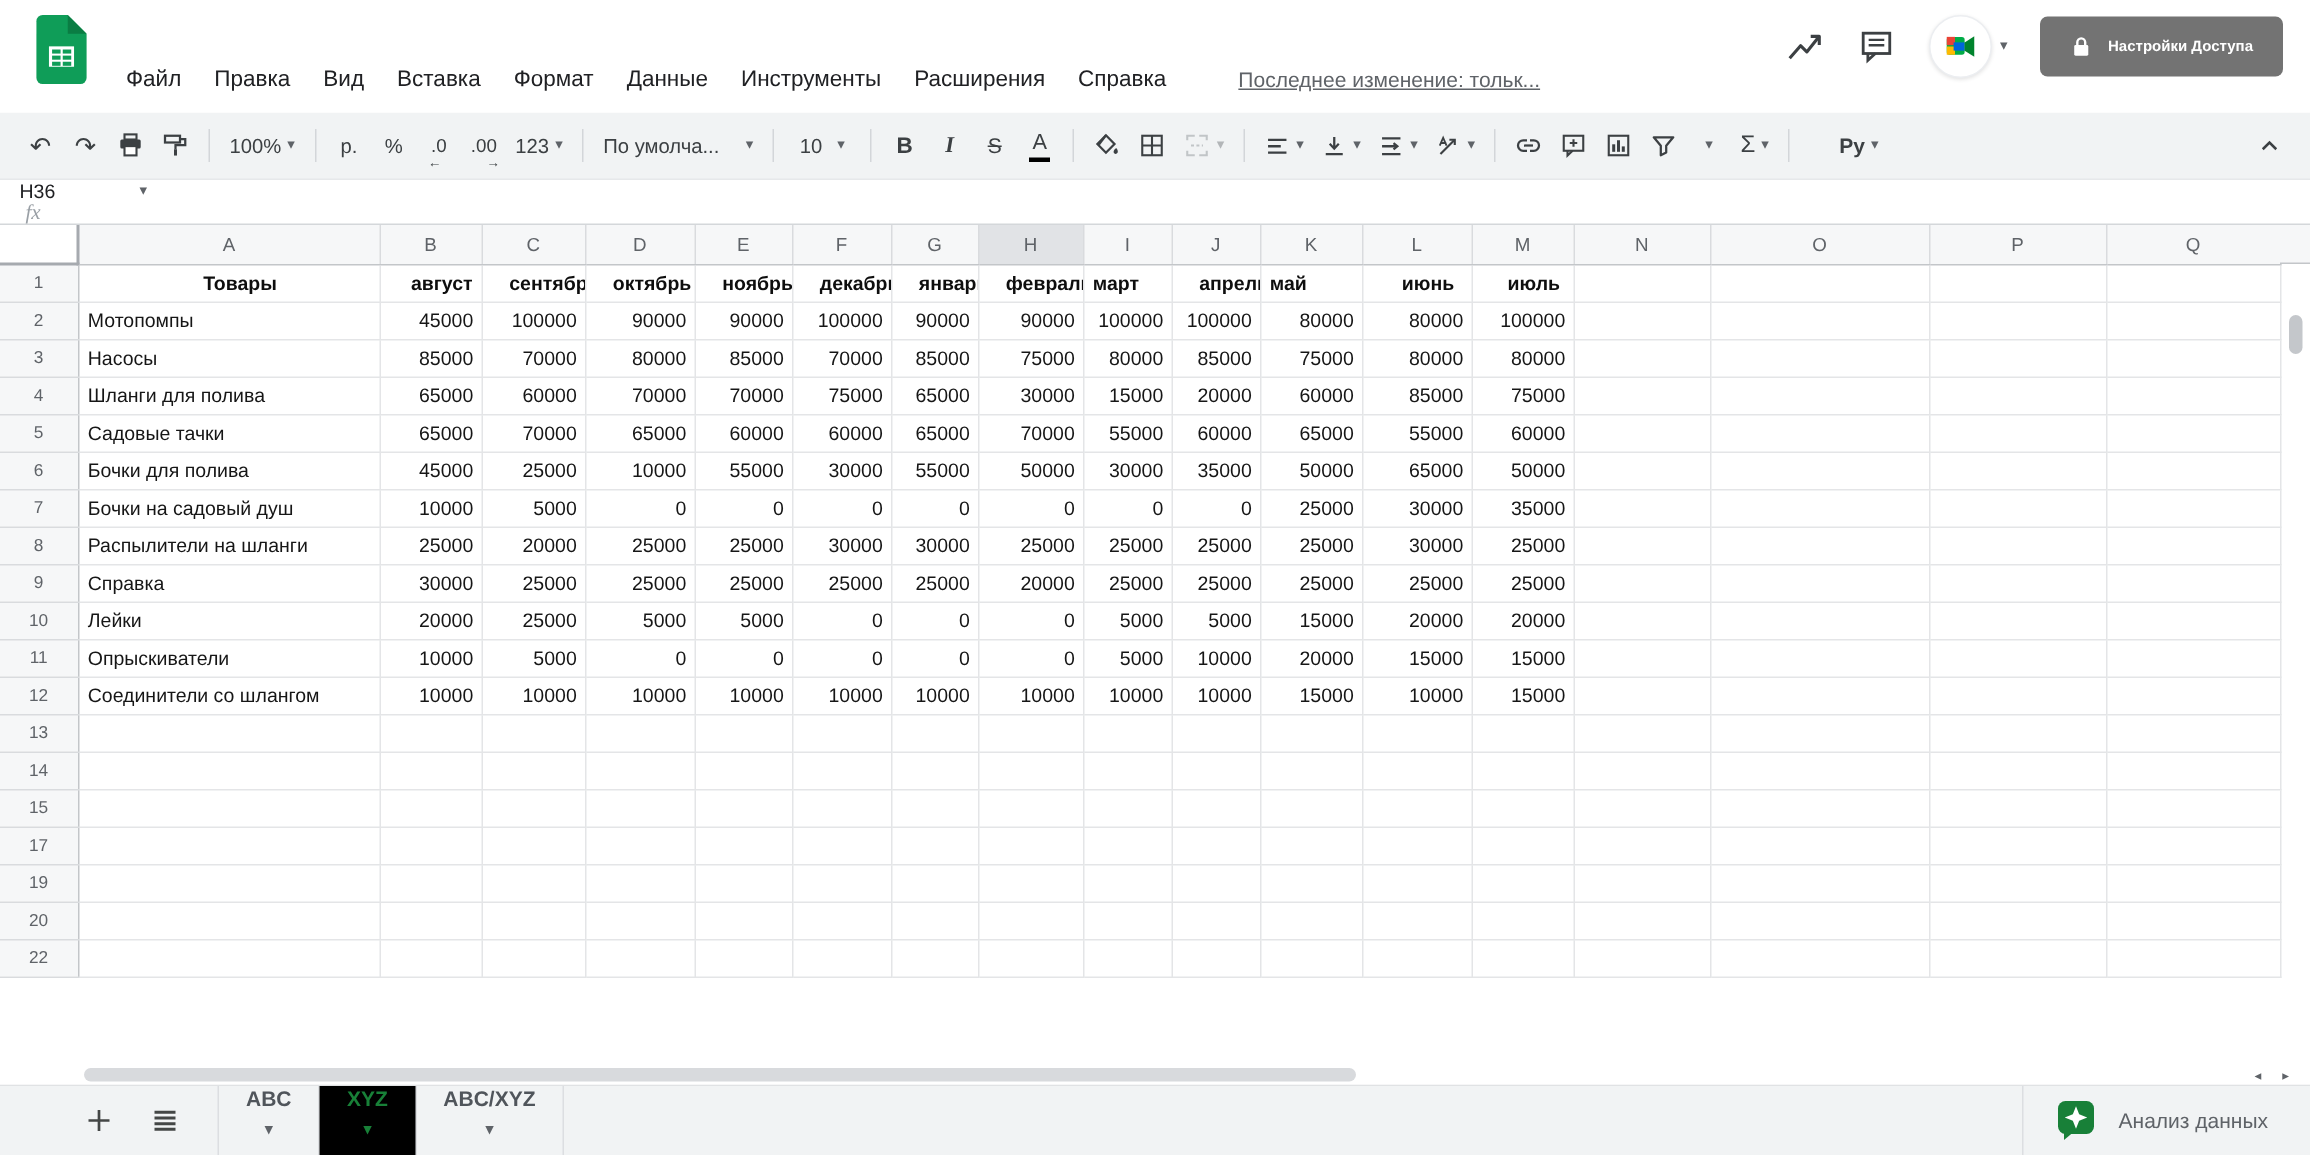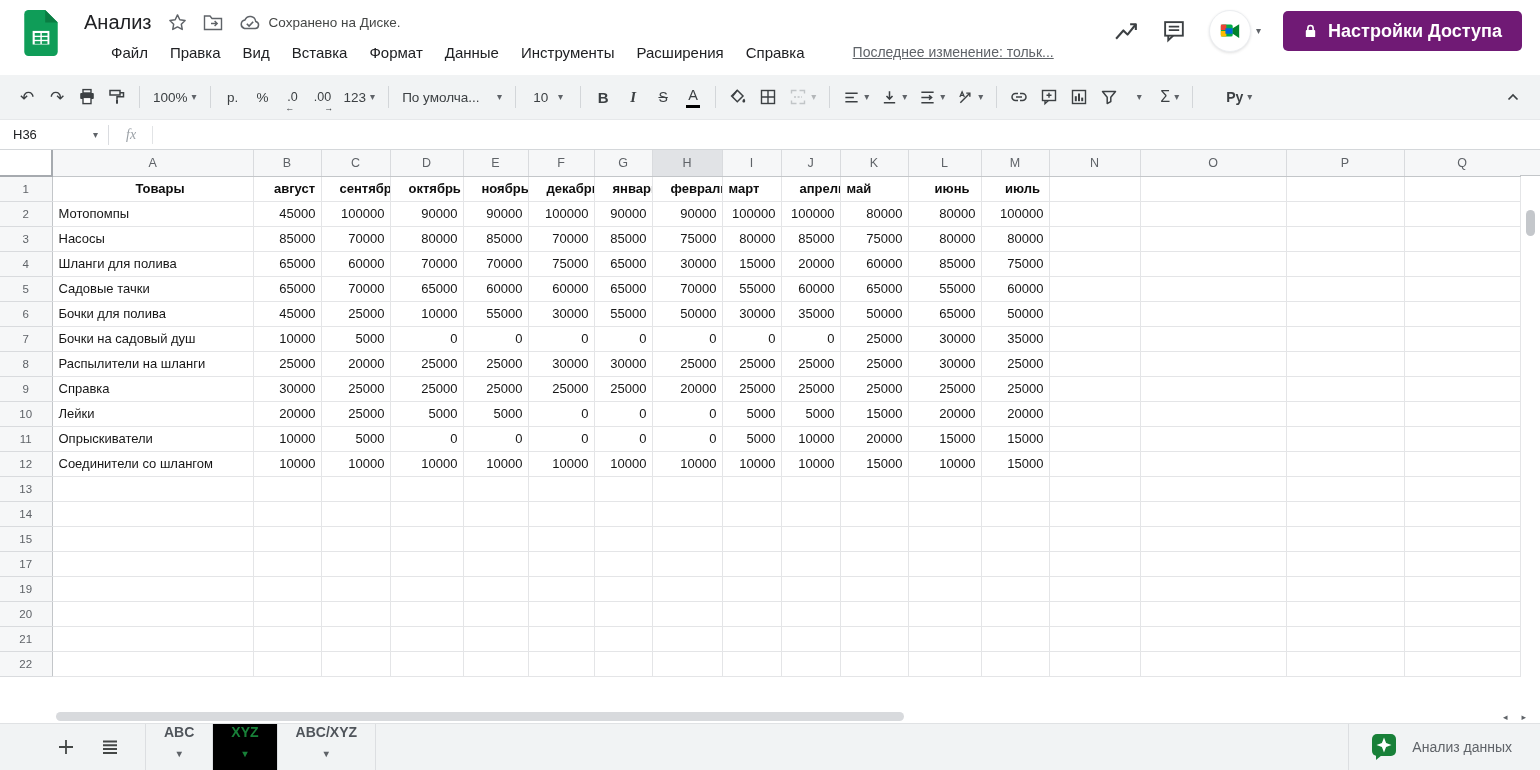--- a/index.html
+++ b/index.html
@@ -6,28 +6,28 @@
   html,body { width:1540px; height:770px; overflow:hidden; }
   body { font-family:"Liberation Sans", sans-serif; background:#fff; color:#1f1f1f; }
 
   
   .topbar { position:relative; height:75px; background:#fff; }
   .logo { position:absolute; left:24px; top:10px; }
   .title-row { position:absolute; left:84px; top:11px; display:flex; align-items:center; gap:16px; }
   .doc-title { font-size:20px; color:#202124; }
   .title-ico { display:flex; align-items:center; color:#5f6368; }
   .saved { display:flex; align-items:center; gap:8px; color:#454746; font-size:13.5px; }
-  .menu-row { position:absolute; left:84px; top:44px; display:flex; align-items:flex-start; gap:22px;margin-left:27px; }
+  .menu-row { position:absolute; left:84px; top:44px; display:flex; align-items:flex-end; gap:22px; }
   .menu-item { font-size:15px; color:#202124; cursor:default; }
   .last-edit { margin-left:26px; font-size:14px; color:#5f6368; text-decoration:underline; }
   .topbar-right { position:absolute; right:18px; top:9px; height:44px; display:flex; align-items:center; gap:22px; }
   .icon-btn { display:flex; align-items:center; justify-content:center; }
   .meet-chip { display:flex; align-items:center; gap:5px; }
   .meet-circle { width:42px; height:42px; border-radius:50%; background:#fff; border:1px solid #eceef1; box-shadow:0 1px 3px rgba(0,0,0,.12); display:flex; align-items:center; justify-content:center; }
-  .share-btn { height:40px; display:flex; align-items:center; gap:10px; background:#701a75; color:#fff; border:none; border-radius:5px; padding:0 20px; font-family:inherit; font-size:18px; font-weight:bold; }
+  .share-btn { height:40px; display:flex; align-items:center; gap:10px; background:#737373; color:#fff; border:none; border-radius:5px; padding:0 20px; font-family:inherit; font-size:10px; font-weight:bold; }
   .crt { font-size:10px; color:#5f6368; line-height:1; }
 
   
   .toolbar { height:45px; background:#f1f3f4; display:flex; align-items:center; padding:0 12px; border-bottom:1px solid #e6e8ea; }
   .tb { height:30px; min-width:28px; display:flex; align-items:center; justify-content:center; gap:4px; padding:0 5px; margin:0 1px; border-radius:4px; color:#3c4043; font-size:14px; white-space:nowrap; }
   .tb.dis { opacity:.42; }
   .sep { width:1px; height:22px; background:#d3d6d9; margin:0 7px; flex:none; }
   .uglyph { font-size:17px; color:#3c4043; }
   .zoom-lbl,.fmt-lbl { font-size:13.5px; }
   .font-btn { width:110px; justify-content:space-between; font-size:13.5px; }
@@ -38,21 +38,21 @@
   .tcA { position:relative; font-size:14.5px; top:-2px; }
   .tcA:after { content:""; position:absolute; left:-2px; right:-2px; bottom:-5px; height:3.5px; background:#000; }
   .dec { position:relative; font-size:12.5px; }
   .dec i { position:absolute; font-style:normal; font-size:9px; bottom:-9px; color:#3c4043; }
   .dec i.l { left:-2px; } .dec i.r { right:-2px; }
   .sigma { font-size:16px; }
   .ru { font-size:14px; font-weight:bold;margin-left:20px; }
   .collapse { margin-left:auto; }
 
   
-  .fbar { height:30px; background:#fff; display:flex; align-items:center; border-bottom:1px solid #d4d7da; }
+  .fbar { height:30px; background:#fff; display:flex; border-bottom:1px solid #d4d7da;flex-direction:column; }
   .namebox { width:108px; height:100%; display:flex; align-items:center; justify-content:space-between; padding:0 10px 0 13px; font-size:13px; color:#202124; }
   .fdiv { width:1px; height:20px; background:#dadce0; }
   .fx { margin:0 0 0 17px; font-family:"Liberation Serif",serif; font-style:italic; font-size:14px; color:#9aa0a6; }
   .fdiv2 { width:1px; height:18px; background:#e2e4e6; margin-left:16px; }
   .finput { flex:1; height:100%; }
 
   
   .grid-area { position:relative; height:561px; background:#fff; overflow:hidden; }
   table { border-collapse:collapse; table-layout:fixed; width:1520px; }
   thead th { height:26px; background:#f6f7f8; font-weight:normal; font-size:12.5px; color:#5f6368; border-right:1px solid #d9dbde; border-bottom:1px solid #c3c6c9; }
@@ -99,41 +99,20 @@
         <rect x="10" y="22" width="5.4" height="2.6"></rect>
           <rect x="16.8" y="22" width="5.4" height="2.6"></rect>
         <rect x="10" y="25.9" width="5.4" height="2.6"></rect>
           <rect x="16.8" y="25.9" width="5.4" height="2.6"></rect>
         <rect x="10" y="29.8" width="5.4" height="2.6"></rect>
           <rect x="16.8" y="29.8" width="5.4" height="2.6"></rect>
       </g>
     </svg>
   </div>
 
-  <div class="title-row">
-    <span class="doc-title">Анализ</span>
-    <span class="title-ico">
-      <svg width="19" height="19" viewBox="0 0 18 18" fill="none" stroke="#5f6368" stroke-width="1.4" stroke-linejoin="round">
-          <path d="M9 1.8 l2.2 4.6 5 .7 -3.6 3.5 .9 5 L9 13.2 l-4.5 2.4 .9-5 L1.8 7.1 l5-.7 z"></path>
-        </svg>
-    </span>
-    <span class="title-ico">
-      <svg width="20" height="17" viewBox="0 0 20 17" fill="none" stroke="#5f6368" stroke-width="1.4">
-          <path d="M1.5 2 h5.5 l2 2.5 h9.5 v11 H1.5 z"></path>
-          <path d="M8 9.5 h6 M11.6 7 l2.6 2.5 -2.6 2.5"></path>
-        </svg>
-    </span>
-    <span class="saved">
-      <svg width="22" height="17" viewBox="0 0 22 17" fill="none" stroke="#5f6368" stroke-width="1.5">
-          <path d="M5.5 14.5 h10.8 a3.6 3.6 0 0 0 .4 -7.1 A5.6 5.6 0 0 0 6 5.9 A4.4 4.4 0 0 0 5.5 14.5 z"></path>
-          <path d="M7.8 9.8 l2.3 2.3 4.1-4.4" stroke-width="1.6"></path>
-        </svg>
-      <span>Сохранено на Диске.</span>
-    </span>
-  </div>
 
   <nav class="menu-row">
     <span class="menu-item">Файл</span>
     <span class="menu-item">Правка</span>
     <span class="menu-item">Вид</span>
     <span class="menu-item">Вставка</span>
     <span class="menu-item">Формат</span>
     <span class="menu-item">Данные</span>
     <span class="menu-item">Инструменты</span>
     <span class="menu-item">Расширения</span>
@@ -730,40 +709,20 @@
           <td></td>
           <td></td>
           <td></td>
           <td></td>
           <td></td>
           <td></td>
           <td></td>
         </tr>
         <tr>
           <th class="rowhead">20</th>
-          <td></td>
-          <td></td>
-          <td></td>
-          <td></td>
-          <td></td>
-          <td></td>
-          <td></td>
-          <td></td>
-          <td></td>
-          <td></td>
-          <td></td>
-          <td></td>
-          <td></td>
-          <td></td>
-          <td></td>
-          <td></td>
-          <td></td>
-        </tr>
-        <tr>
-          <th class="rowhead">21</th>
           <td></td>
           <td></td>
           <td></td>
           <td></td>
           <td></td>
           <td></td>
           <td></td>
           <td></td>
           <td></td>
           <td></td>

